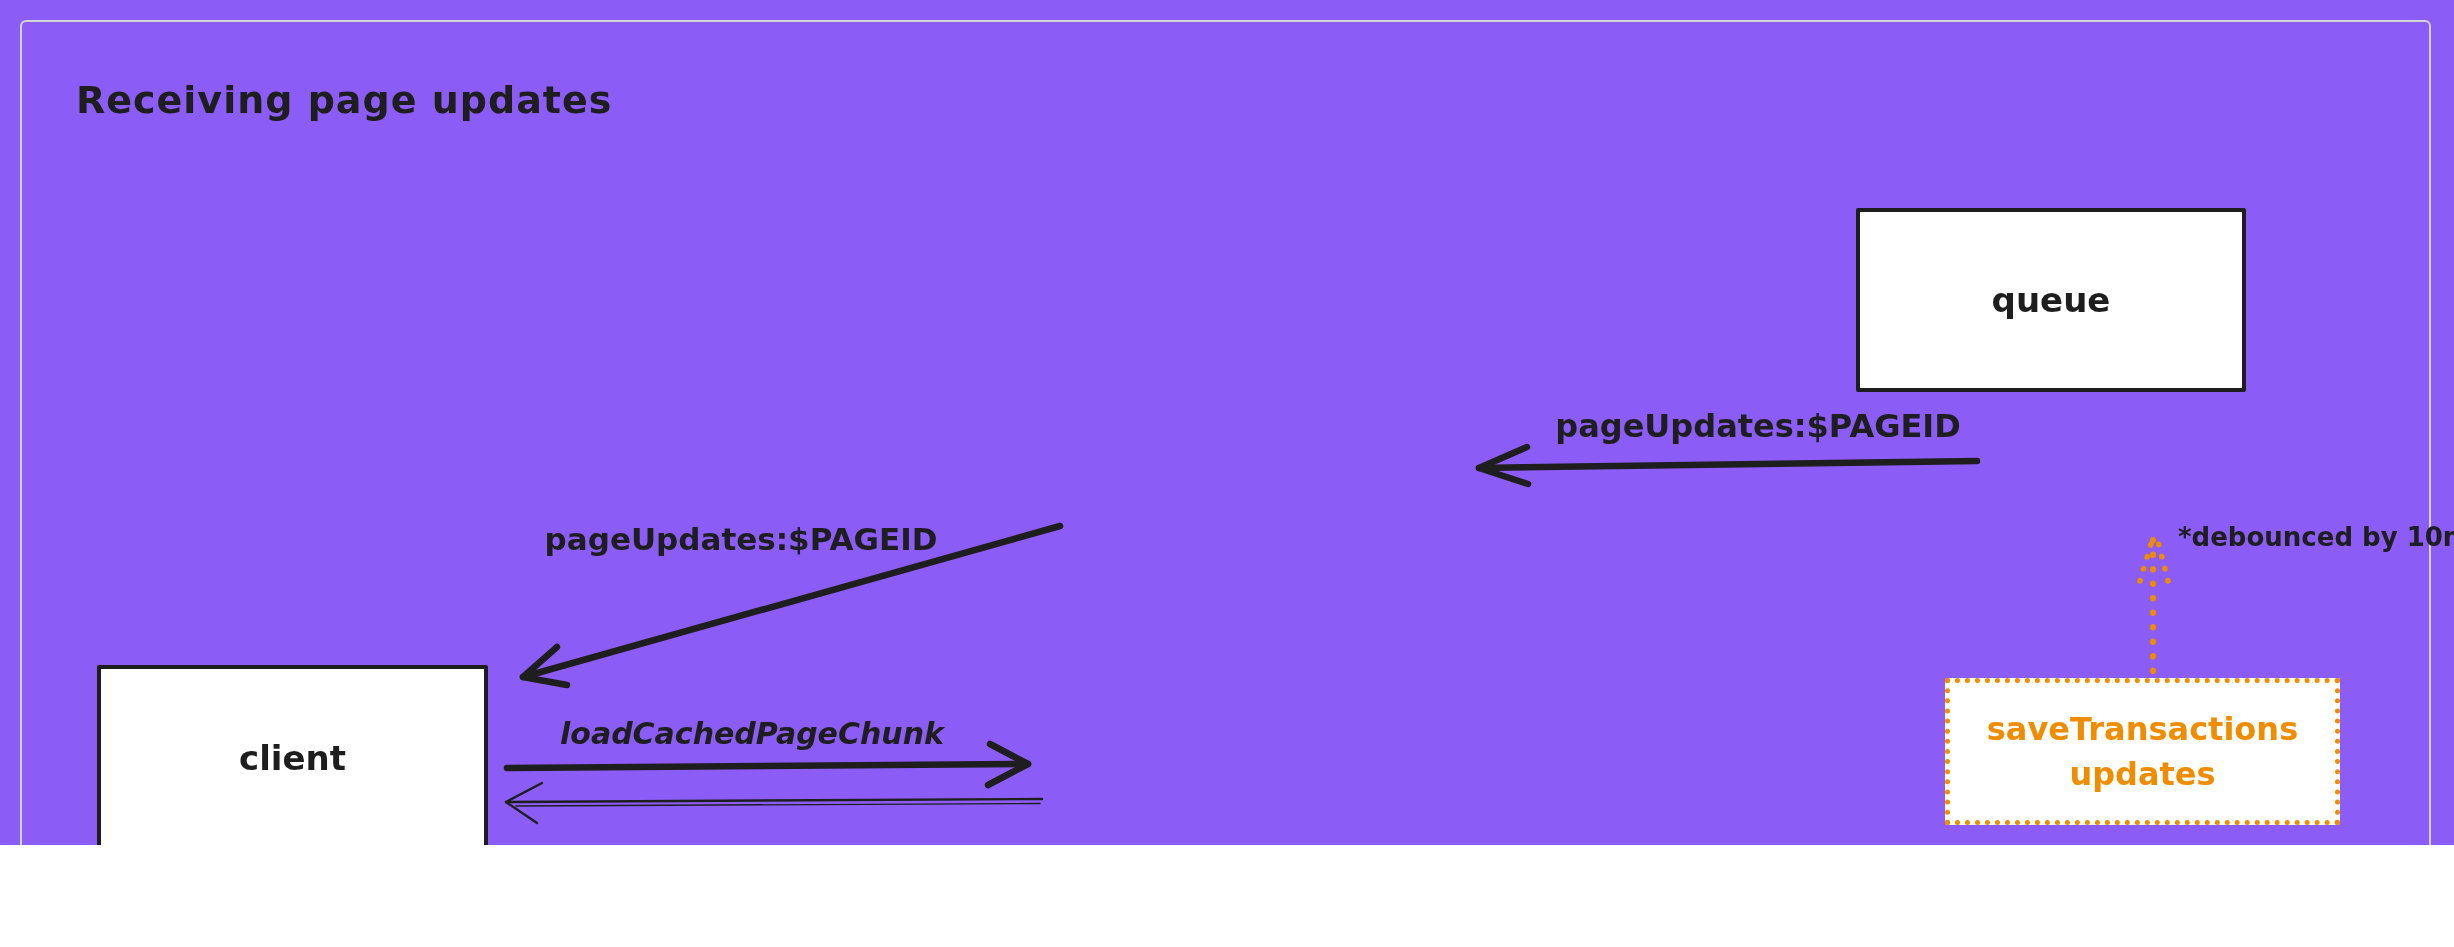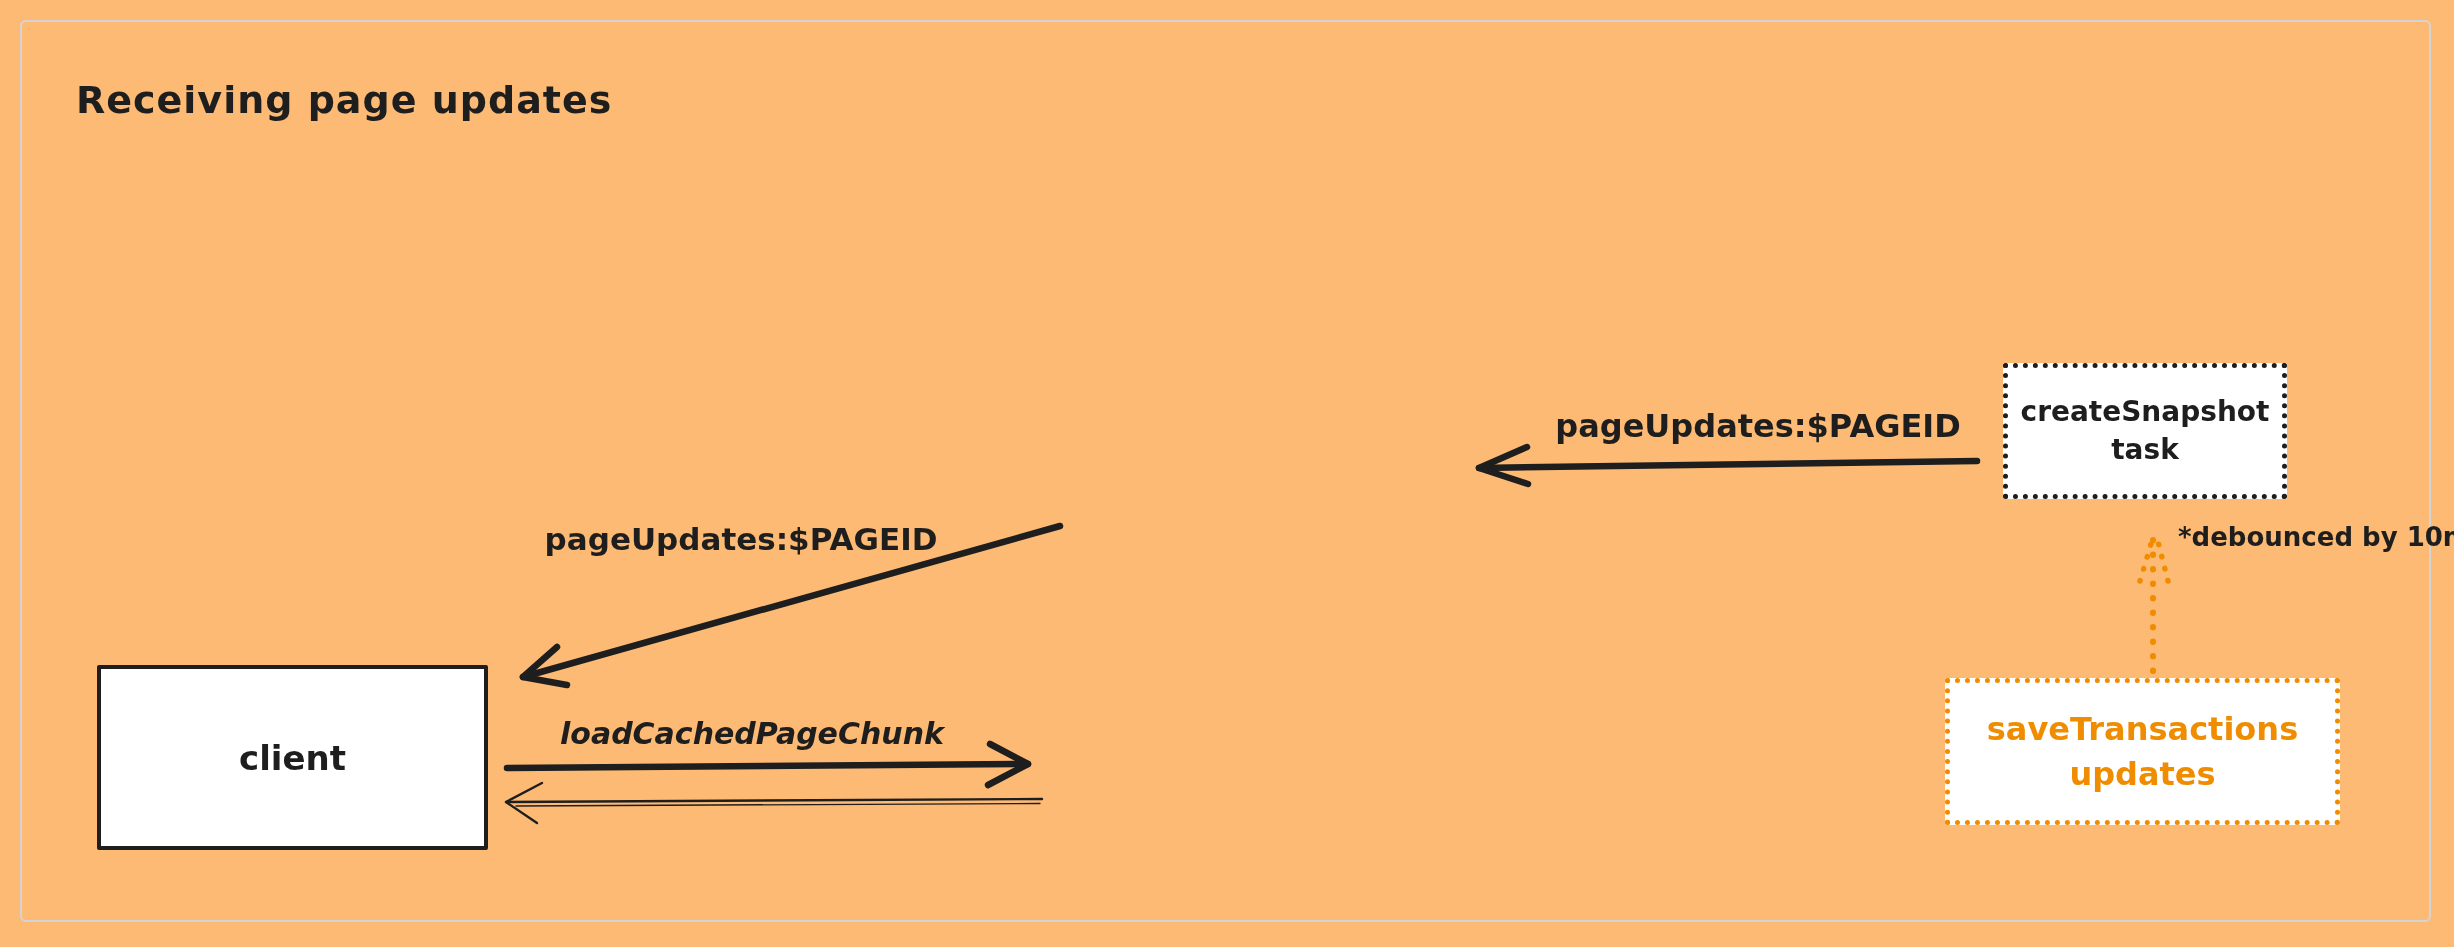--- a/index.html
+++ b/index.html
@@ -1,19 +1,19 @@
 <!DOCTYPE html>
 <html><head>
 <meta charset="utf-8">
 <style>
   html,body{margin:0;padding:0;background:#ffffff;}
   .canvas{
     position:relative;
-    width:2454px;height:947px;
-    background:#fdba74;
+    width:2454px;height:845px;
+    background:#8b5cf6;
     font-family:"DejaVu Sans","Liberation Sans",sans-serif;
     color:#1e1e1e;
     overflow:hidden;
   }
   .frame{
     position:absolute;left:20px;top:20px;width:2411px;height:902px;
     border:2px solid #d4d4d4;border-radius:6px;
     box-sizing:border-box;
   }
   .title{
@@ -68,25 +68,25 @@
 </style>
 </head>
 <body>
 
 <div class="canvas">
 
   <div class="frame"></div>
 
   <div class="title">Receiving page updates</div>
 
+  <div class="node" id="node-queue">
+    <span class="lbl">queue</span>
+  </div>
 
 
-  <div class="node dotted" id="node-create-snapshot">
-    <span class="lbl">createSnapshot task</span>
-  </div>
 
   <div class="node" id="node-client">
     <span class="lbl">client</span>
   </div>
 
 
   <div class="node dotted-accent" id="node-save-transactions">
     <span class="lbl">saveTransactions updates</span>
   </div>
 

